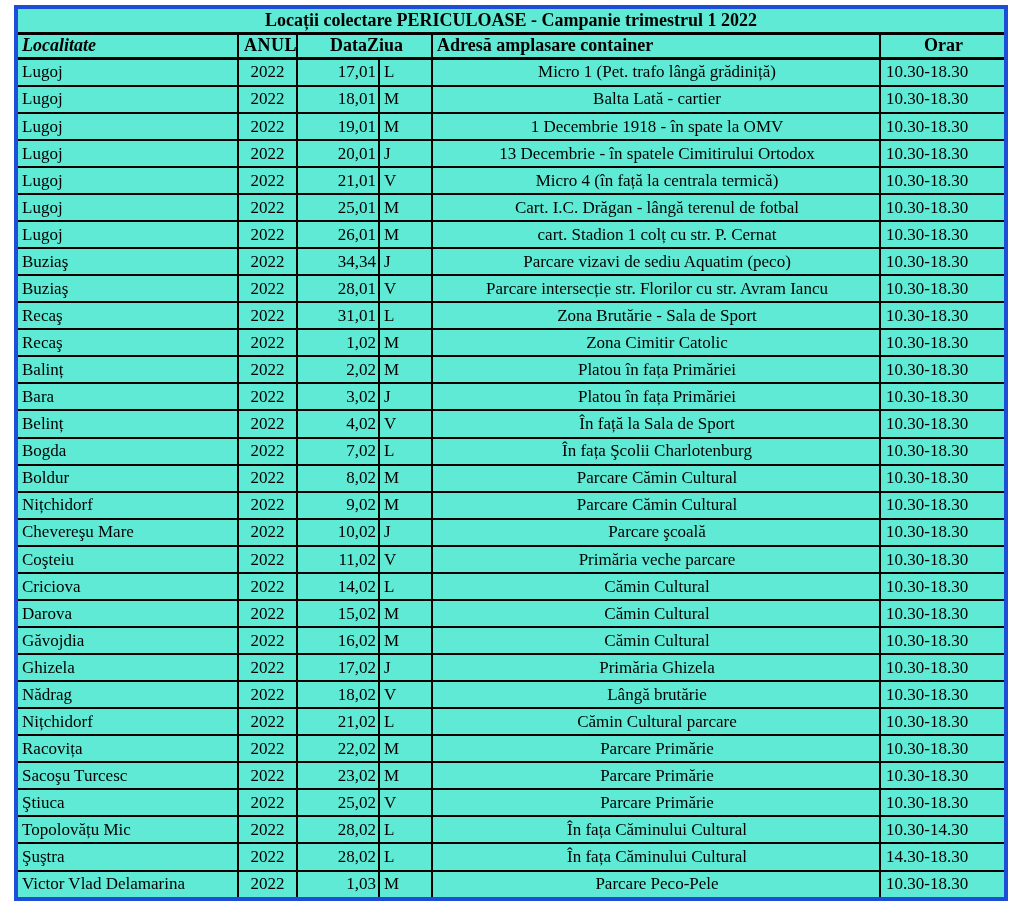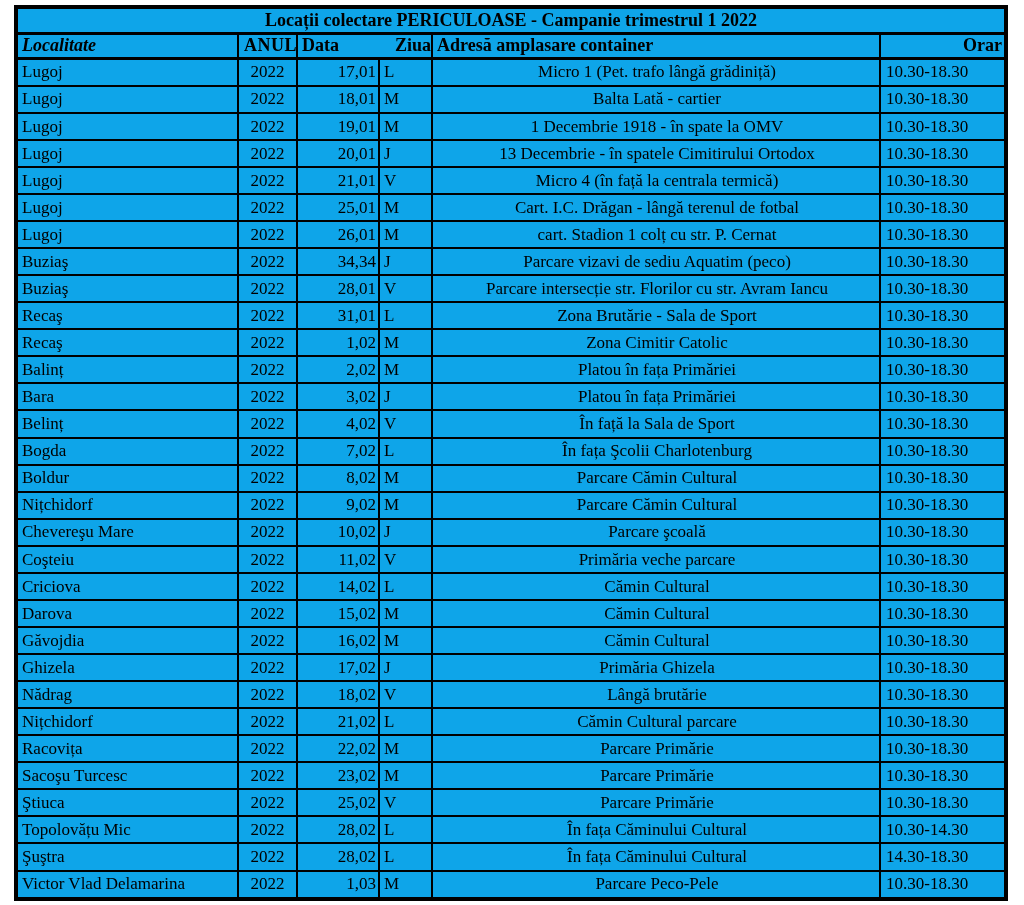--- a/index.html
+++ b/index.html
@@ -12,22 +12,22 @@
   }
   .table-wrap {
     position: absolute;
     left: 14px; top: 5px;
     width: 994px; height: 896px;
   }
   table.schedule {
     width: 100%; height: 100%;
     border-collapse: collapse;
     table-layout: fixed;
-    border: 4px solid #000000;
-    background: #0ea5e9;
+    border: 4px solid #1d4ed8;
+    background: #5eead4;
   }
   td {
     border: 2px solid #000;
     font-size: 17px;
     line-height: 1.15;
     padding: 0 2px 0 4px;
     overflow: hidden;
     white-space: nowrap;
     vertical-align: middle;
   }
@@ -44,25 +44,25 @@
   tr.header-row td {
     height: 25px;
     font-weight: bold;
     font-size: 18px;
     border-bottom-width: 3px;
   }
   td.h-localitate { text-align: left; font-style: italic; }
   td.h-anul { padding-left: 5px; padding-right: 0; letter-spacing: 0.5px; }
   td.h-dataziua { padding: 0; }
   td.h-dataziua .dz {
-    display: flex; justify-content: space-between; align-items: center;
+    display: flex; justify-content: center; align-items: center;
     padding: 0 0 0 4px;
   }
   td.h-adresa { text-align: left; }
-  td.h-orar { text-align: right; }
+  td.h-orar { text-align: center; }
   
   td.c-localitate { text-align: left; }
   td.c-anul { text-align: center; padding: 0; }
   td.c-data { text-align: right; }
   td.c-ziua { text-align: left; }
   td.c-adresa { text-align: center; }
   td.c-orar { text-align: left; padding-left: 5px; }
 </style>
 </head>
 <body>

